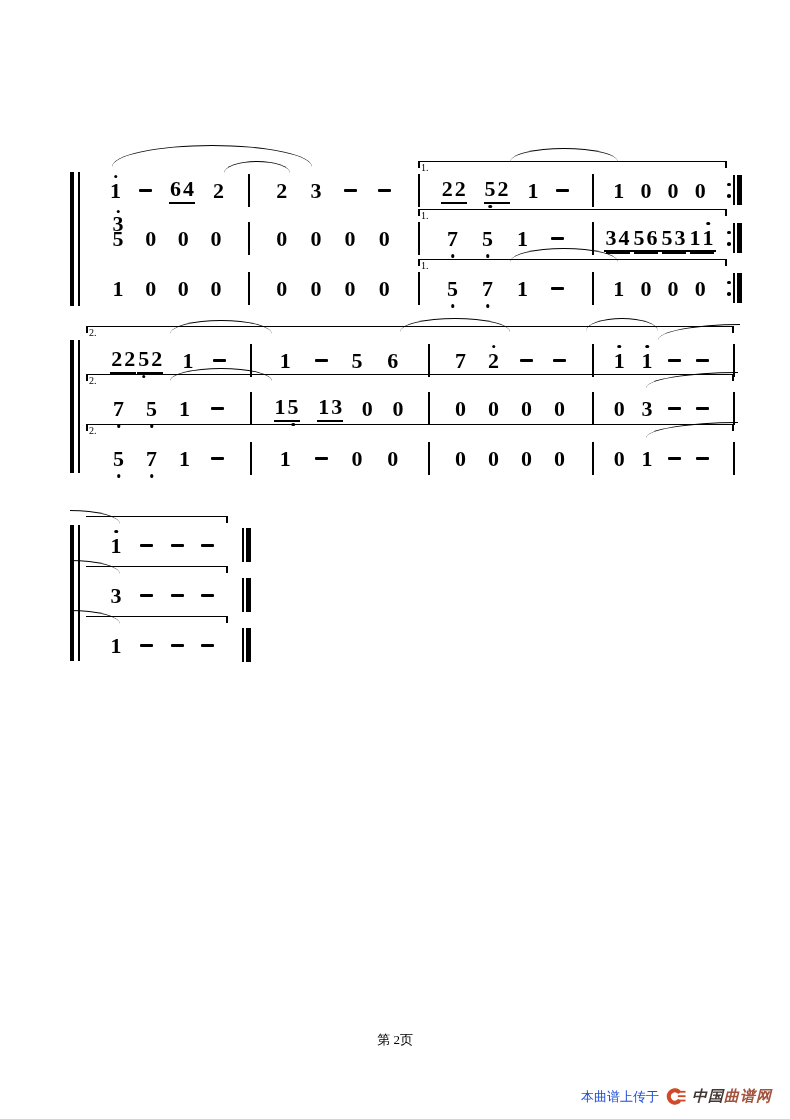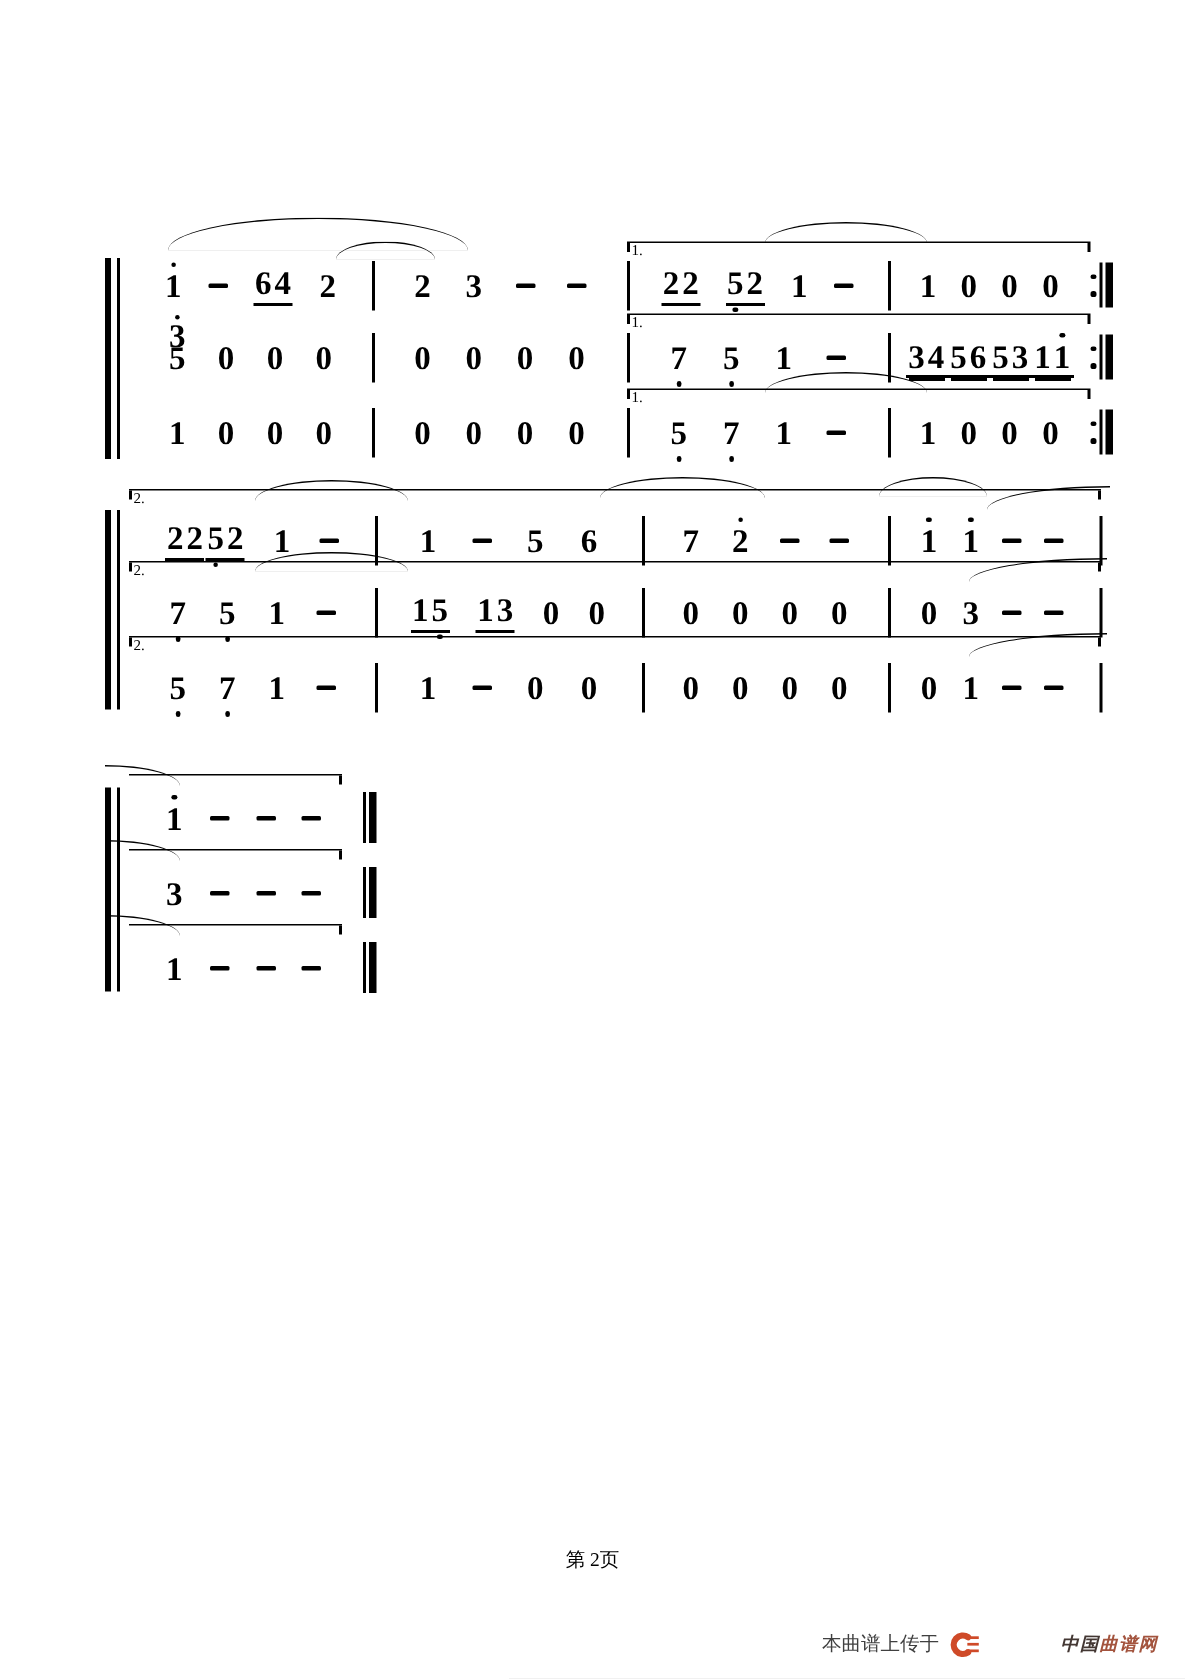--- a/index.html
+++ b/index.html
@@ -28,21 +28,21 @@
   .endsym{position:absolute;display:flex;align-items:center;gap:2.5px;}
   .repdots{display:flex;flex-direction:column;justify-content:space-between;height:15px;}
   .repdot{width:3.5px;height:3.5px;border-radius:50%;background:#000;}
   .bthin{width:1.6px;background:#000;}
   .bthick{width:4.5px;background:#000;}
   .slur{position:absolute;border-top:1.7px solid #000;border-radius:50% 50% 0 0 / 100% 100% 0 0;}
   .slurclip{position:absolute;overflow:hidden;}
   
   .pagenum{position:absolute;top:1031px;left:50%;transform:translateX(-50%);font-size:13px;}
   .watermark{position:absolute;top:1087px;right:18px;display:flex;align-items:center;gap:6px;font-size:13px;}
-  .wm-site{font-weight:bold;font-size:12px;letter-spacing:1px;font-style:italic;margin-left:48px;}
+  .wm-site{font-weight:bold;font-size:15px;letter-spacing:1px;font-style:italic;}
   .wm-logo{display:inline-flex;}
 </style>
 </head>
 <body>
 
 <div id="page">
   <div id="score">
       <div class="system" style="position: absolute; inset: 0px;">
         <div class="accolade" style="left: 70px; top: 172px; height: 134px;">
           <div class="acc-thick"></div>
@@ -404,21 +404,21 @@
         <div class="slur" style="width: 100px; height: 13px; position: absolute; top: 0px; left: -50px;"></div>
       </div>
       <div class="slurclip" style="left: 70px; top: 610px; width: 50px; height: 15px;">
         <div class="slur" style="width: 100px; height: 13px; position: absolute; top: 0px; left: -50px;"></div>
       </div>
     </div>
 
   <div class="pagenum">第 2页</div>
 
   <div class="watermark">
-    <span style="color: #404040;">本曲谱上传于</span>
+    <span style="color: #1d4ed8;">本曲谱上传于</span>
     <span class="wm-logo" style="color: rgb(207, 74, 40);">
       <svg width="21" height="17" viewBox="0 0 22 17">
         <path d="M14 3.2 A6.4 6.4 0 1 0 14 13.8" fill="none" stroke="currentColor" stroke-width="4.4" stroke-linecap="round"></path>
         <rect x="12.5" y="2.6" width="9" height="1.9" fill="currentColor"></rect>
         <rect x="13.5" y="7.2" width="8" height="1.9" fill="currentColor"></rect>
         <rect x="12.5" y="11.8" width="9" height="1.9" fill="currentColor"></rect>
       </svg>
     </span>
     <span class="wm-site"><span style="color: rgb(67, 55, 51);">中国</span><span style="color: rgb(163, 84, 62);">曲谱网</span></span>
   </div>

